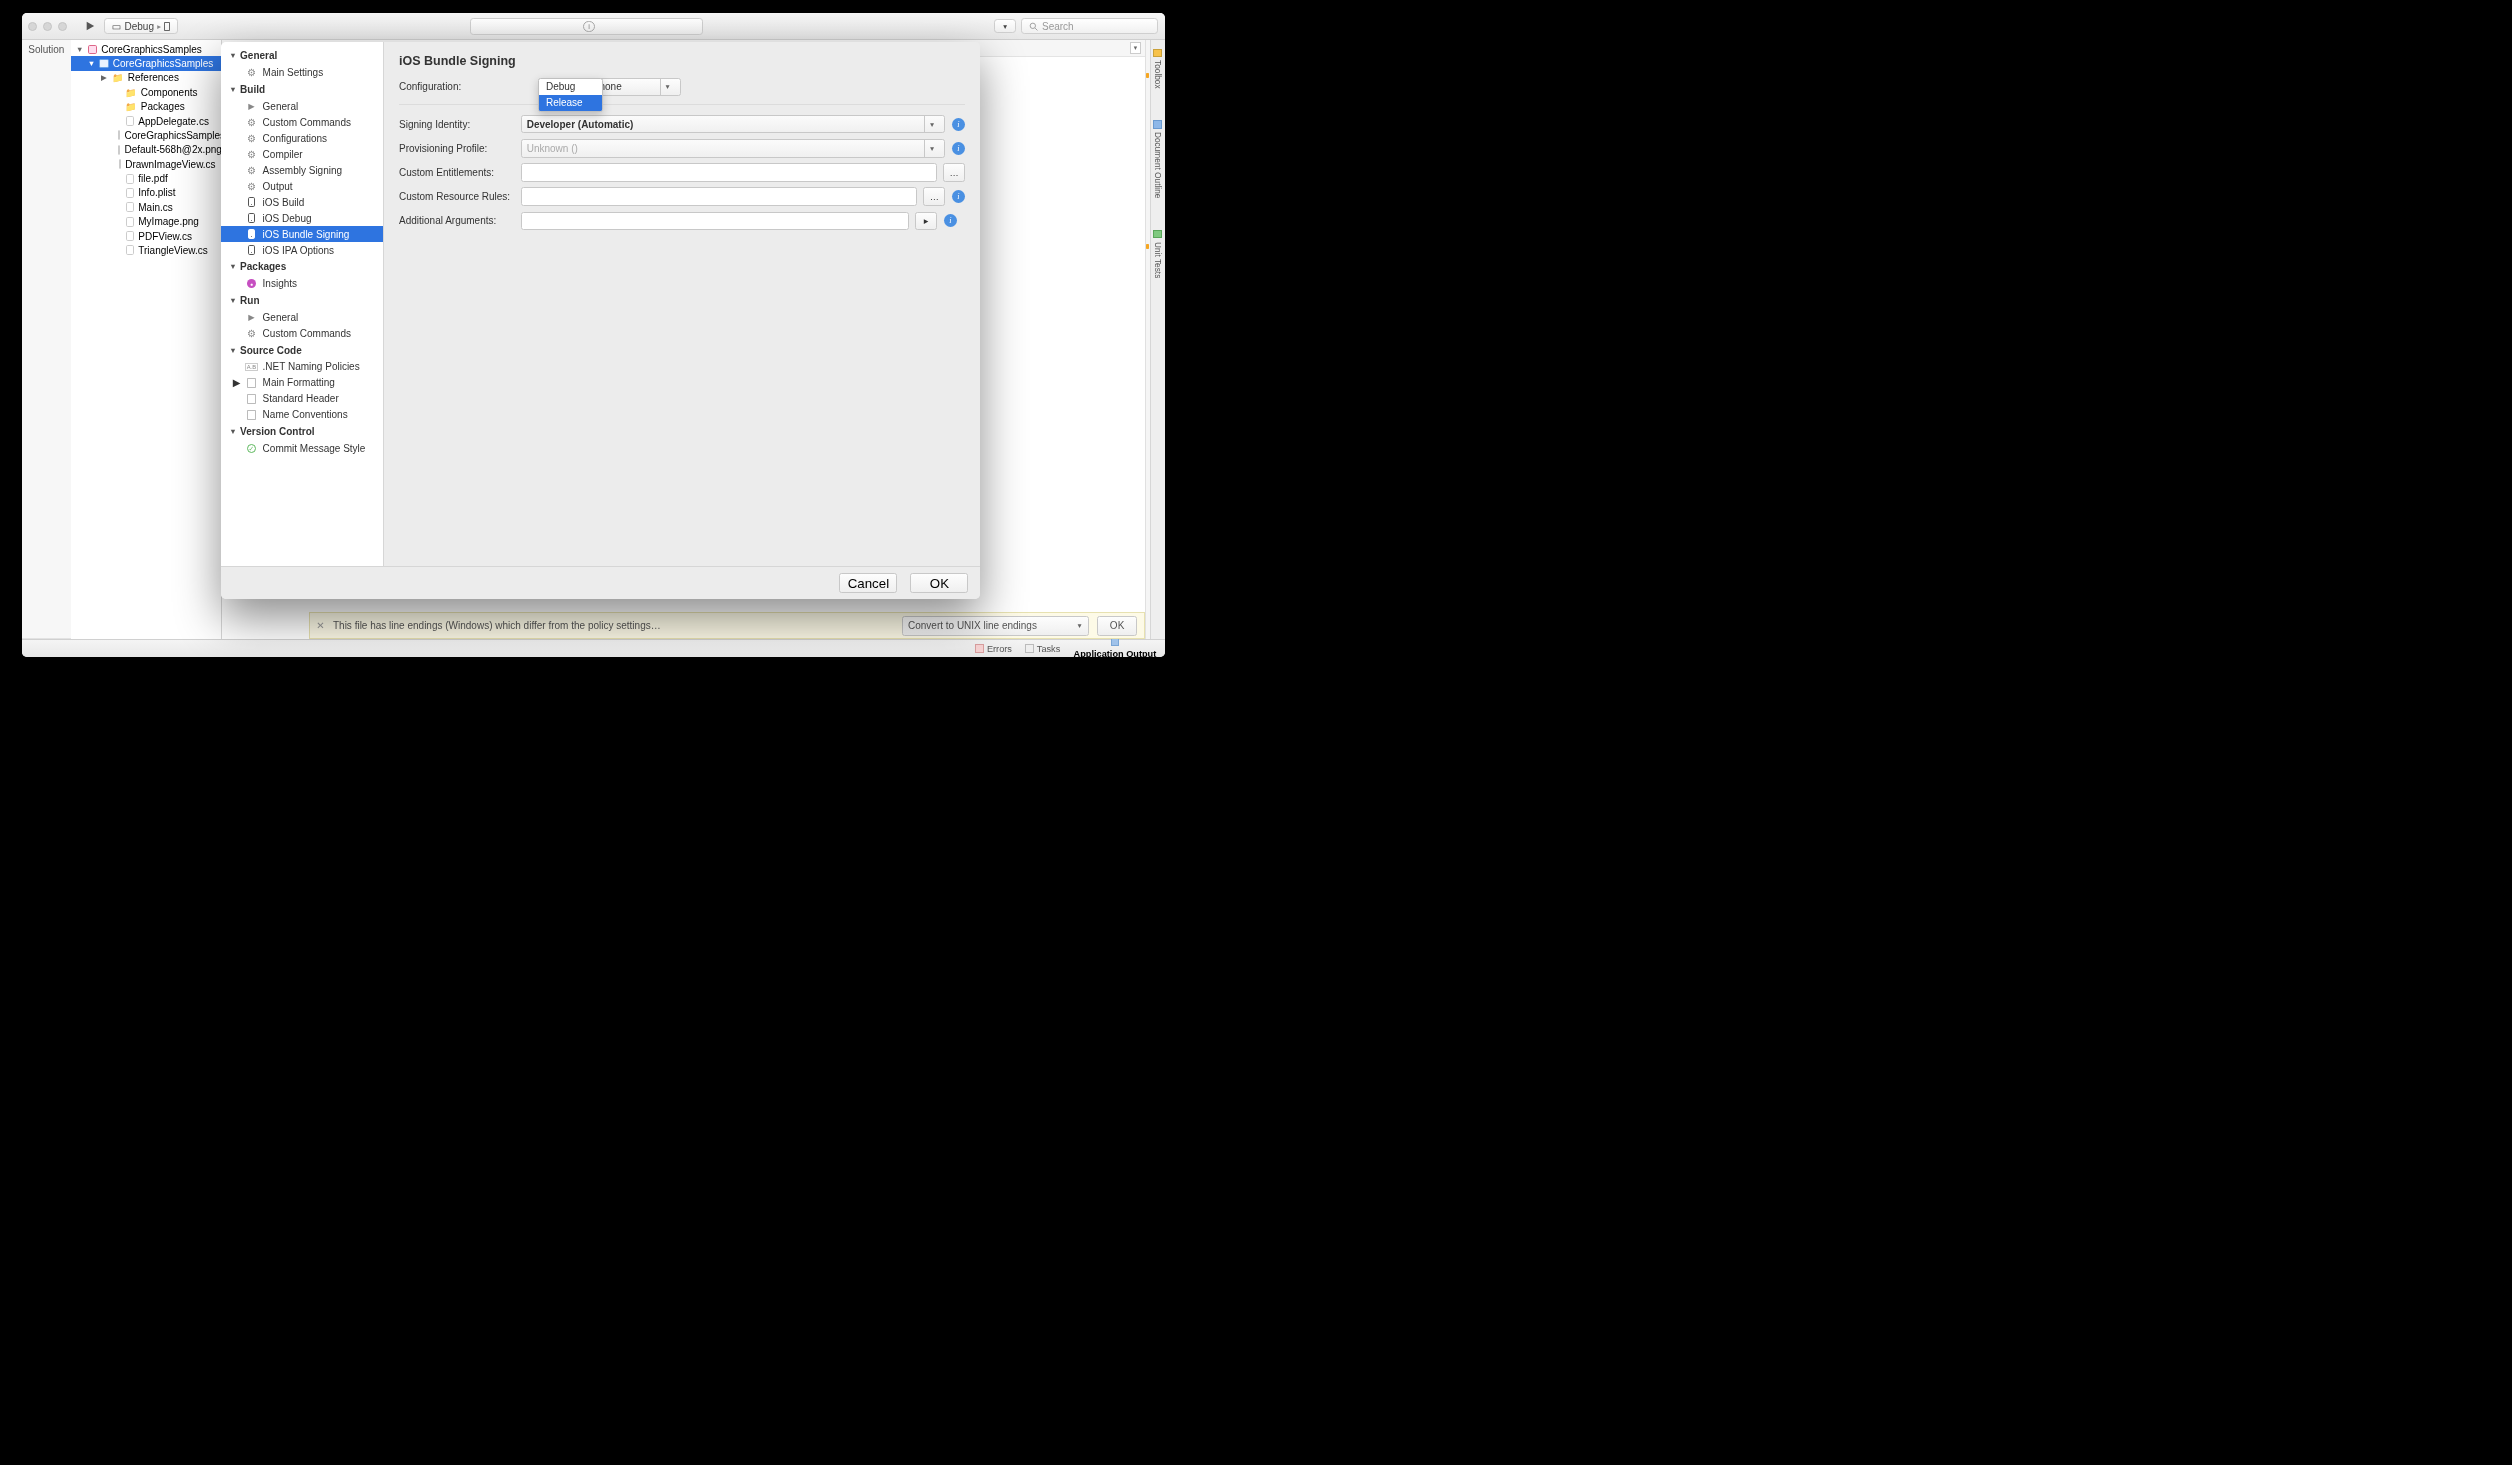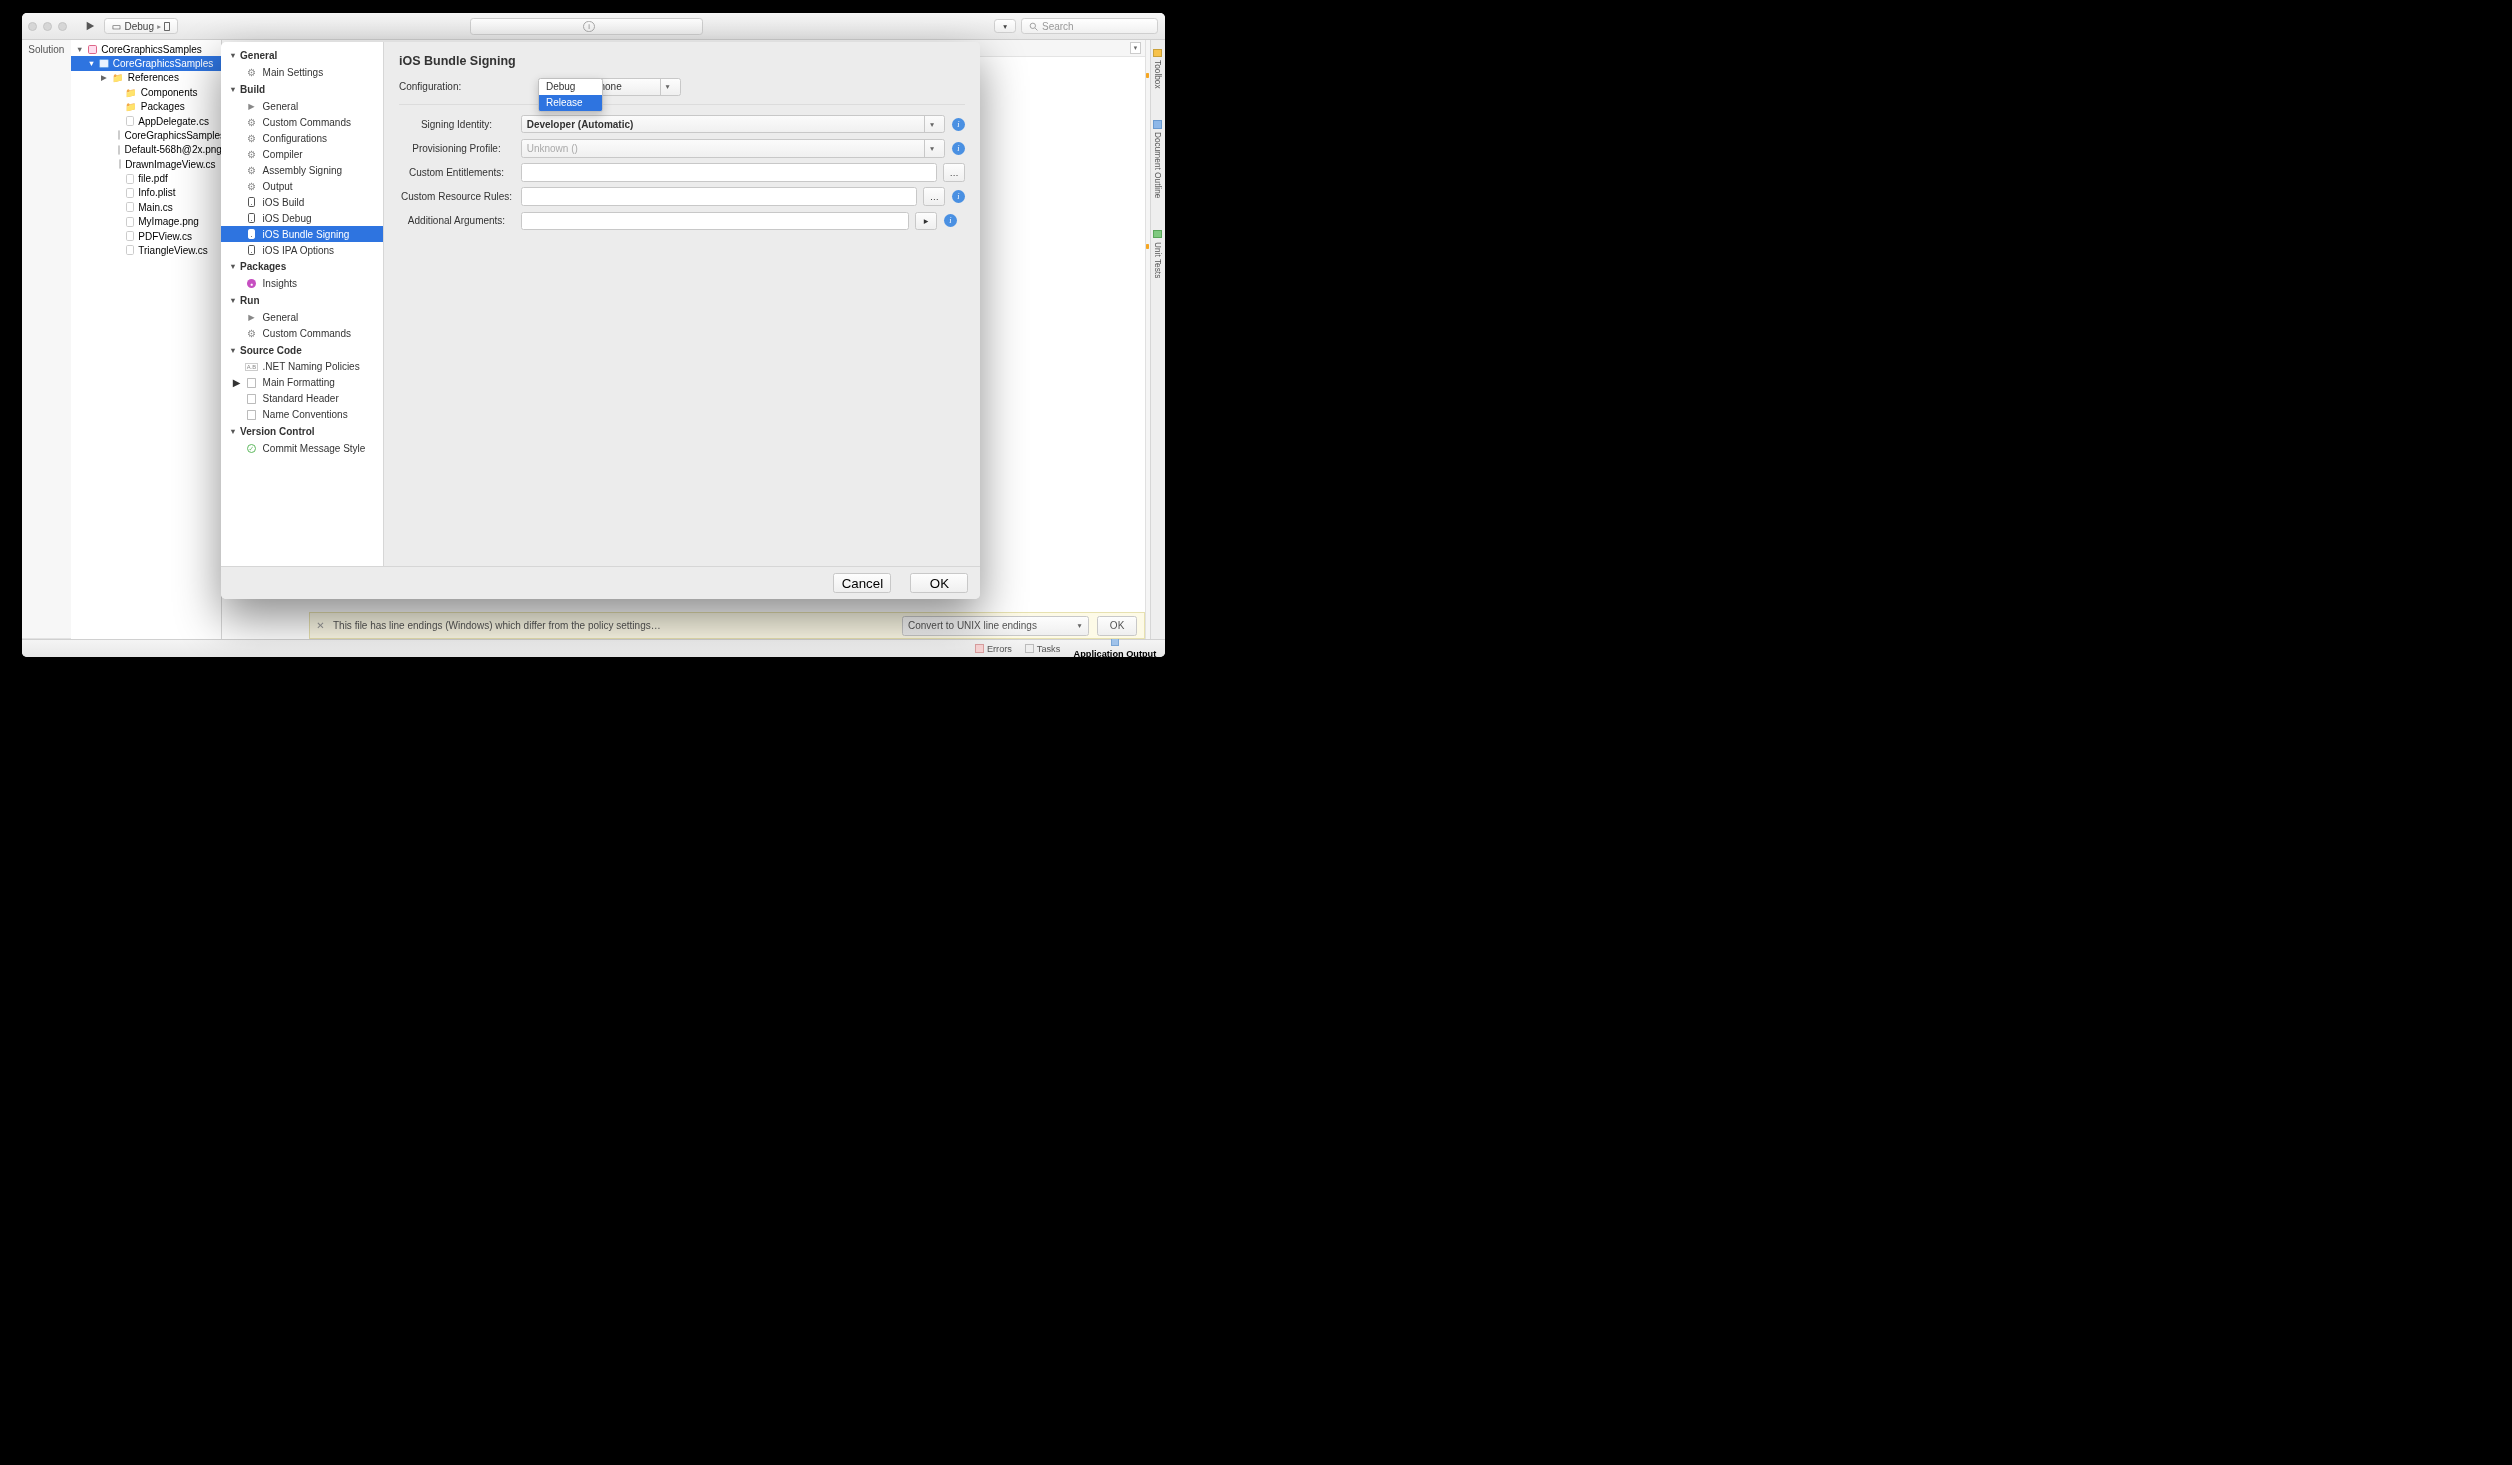--- a/index.html
+++ b/index.html
@@ -103,31 +103,31 @@
 .options-content h2 { font-size:12.5px; font-weight:600; margin-bottom:10px; }
 .top-row { display:flex; align-items:center; gap:5px; padding-bottom:8.3px; border-bottom:0.8px solid #dcdcdc; position:relative; }
 .combo-select { height:18.3px; border:0.8px solid #c8c8c8; background:linear-gradient(#fdfdfd,#efefef); border-radius:2.5px; display:inline-flex; align-items:center; padding:0 5px; gap:5px; font-size:10px; }
 
 .config-popup { position:absolute; left:72px; top:0; width:65px; background:#fff; border:0.8px solid #bfbfbf; border-radius:2.5px; box-shadow:0 3.3px 10px rgba(0,0,0,.2); font-size:10px; z-index:5; overflow:hidden; }
 .config-popup .pop-item { padding:2.5px 6.7px; }
 .config-popup .pop-item.sel { background:#2e74e0; color:#fff; }
 
 .form-rows { margin-top:10px; display:flex; flex-direction:column; gap:5.8px; }
 .form-row { display:flex; align-items:center; gap:6.7px; }
-.form-row .lbl { width:115px; text-align:center; }
+.form-row .lbl { width:115px; text-align:left; }
 .input-long { flex:1; height:18.3px; border:0.8px solid #c8c8c8; background:linear-gradient(#fbfbfb,#f0f0f0); border-radius:2.5px; padding:0 5px; display:flex; align-items:center; font-size:10px; color:#333; }
 .input-long.strong { font-weight:600; }
 .input-long.disabled { color:#aaa; }
 .input-plain { flex:1; height:18.3px; border:0.8px solid #c8c8c8; background:#fff; border-radius:2.5px; padding:0 5px; font-size:10px; }
 .sm-btn { width:21.6px; height:18.3px; border:0.8px solid #c8c8c8; background:linear-gradient(#fdfdfd,#efefef); border-radius:2.5px; display:inline-flex; align-items:center; justify-content:center; font-size:9.2px; }
 .info-btn { width:13.3px; height:13.3px; border-radius:50%; background:#4a90e2; color:#fff; font-size:8.3px; font-style:italic; display:inline-flex; align-items:center; justify-content:center; font-family: Georgia, serif; }
 .info-btn::before{content:"i";}
 .combo-caret-box { width:15px; border-left:0.8px solid #c8c8c8; display:flex; align-items:center; justify-content:center; font-size:6.7px; color:#666; margin-left:auto; height:100%; }
 
-.dialog-footer { height:33px; border-top:0.8px solid #d6d6d6; background:#ececec; display:flex; align-items:center; justify-content:flex-end; gap:19px; padding:0 11.6px; }
+.dialog-footer { height:33px; border-top:0.8px solid #d6d6d6; background:#ececec; display:flex; align-items:center; justify-content:flex-end; gap:13px; padding:0 11.6px; }
 .dialog-footer .btn { width:58px; }
 
 svg { display:block; }
 </style>
 </head>
 <body>
 
 <div class="ide-window">
   <div class="ide-toolbar">
     <div class="traffic">

